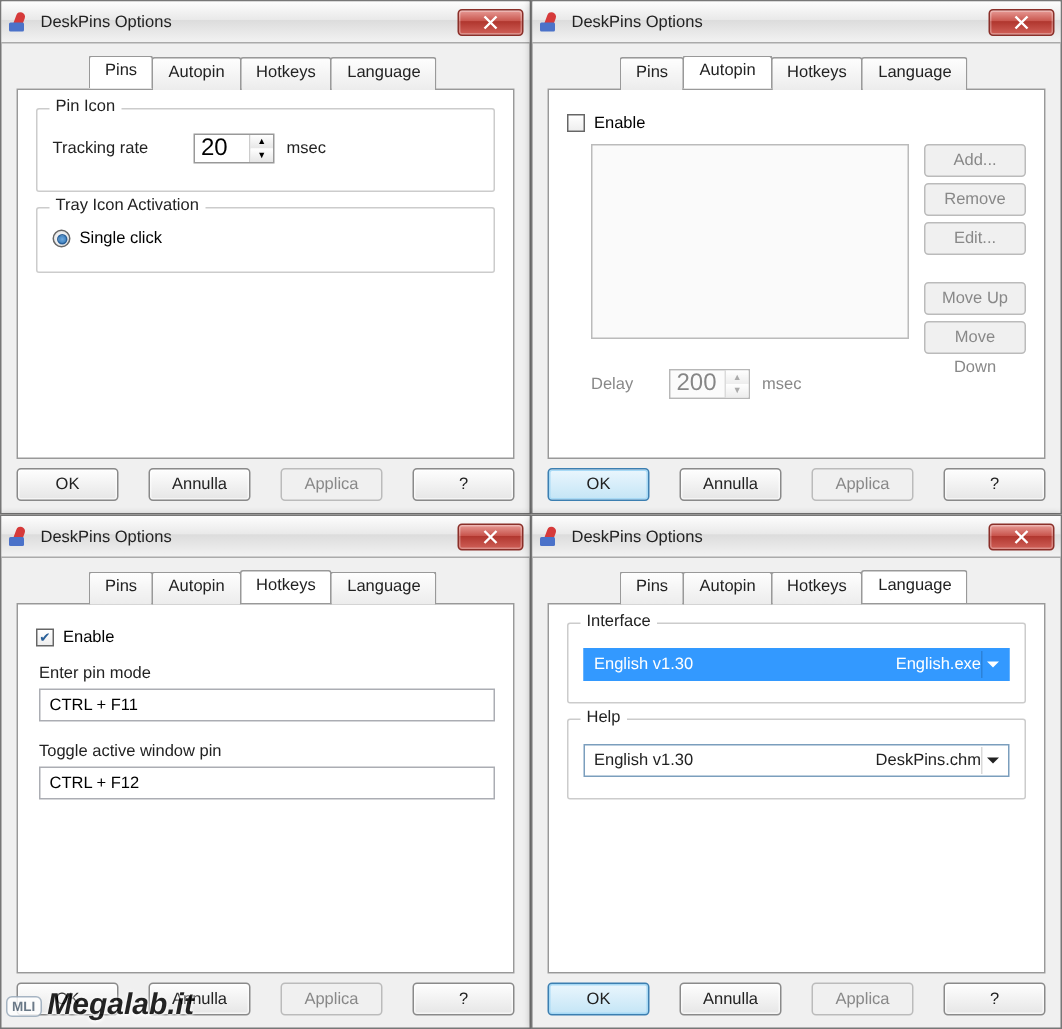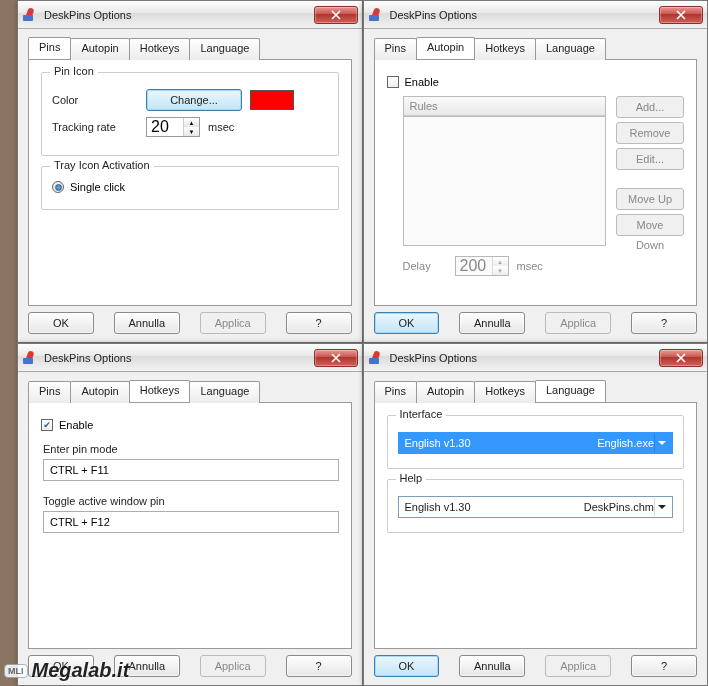--- a/index.html
+++ b/index.html
@@ -1,27 +1,27 @@
 <!DOCTYPE html>
 <html><head>
 <meta charset="utf-8">
 <style>
 * { box-sizing: border-box; margin: 0; padding: 0; font-family: "Segoe UI", Tahoma, sans-serif; font-size: 11px; }
 body { width: 708px; height: 686px; background: #8a7560; position: relative; }
-.grid { display: grid; grid-template-columns: 1fr 1fr; grid-template-rows: 1fr 1fr; width: 100%; height: 100%; gap: 0; padding-left: 17px; }
+.grid { display: grid; grid-template-columns: 1fr 1fr; grid-template-rows: 1fr 1fr; width: 100%; height: 100%; gap: 0; }
 .dialog { background: #f0f0f0; border: 1px solid #777; display: flex; flex-direction: column; box-shadow: 0 0 5px rgba(0,0,0,0.3); }
 .titlebar { height: 28px; background: linear-gradient(to bottom, #fdfdfd 0%, #e9e9e9 45%, #dcdcdc 46%, #f2f2f2 100%); border-bottom: 1px solid #aaa; display: flex; align-items: center; padding: 0 4px; }
 .titlebar .ticon { width: 16px; height: 16px; margin-right: 6px; position: relative; }
 .titlebar .ticon::before { content:""; position:absolute; width:6px; height:10px; background:#d63a3a; border-radius:3px 3px 0 0; left:5px; top:1px; transform:rotate(20deg); }
 .titlebar .ticon::after { content:""; position:absolute; width:10px; height:6px; background:#4b72c9; left:1px; top:8px; border-radius:1px; }
 .titlebar .ttext { flex: 1; color: #222; }
 .closebtn { width: 44px; height: 18px; background: linear-gradient(to bottom, #e79a95 0%, #c8544c 45%, #b0362e 46%, #d06058 100%); border: 1px solid #8a2f29; border-radius: 3px; display:flex; align-items:center; justify-content:center; color:#fff; font-weight:bold; box-shadow: inset 0 0 0 1px rgba(255,255,255,0.3); }
 .closebtn svg { width:10px; height:10px; }
 .body { flex:1; padding: 8px 10px 6px 10px; display:flex; flex-direction:column; }
-.tabstrip { display:flex; height:22px; position:relative; z-index:2; }
+.tabstrip { display:flex; height:22px; position:relative; z-index:2;margin-left:48px; }
 .tab { padding: 3px 10px; border:1px solid #999; border-bottom:none; background:linear-gradient(to bottom,#fefefe,#ececec); margin-right:-1px; border-radius:2px 2px 0 0; cursor:default; color:#222; position:relative; top:1px; }
 .tab.active { background:#fff; z-index:3; padding-bottom:4px; top:0; }
 .tabpanel { flex:1; border:1px solid #999; background:#fff; padding:12px; position:relative; z-index:1; }
 .group { border:1px solid #ccc; border-radius:2px; padding:10px 10px 12px 10px; margin-bottom:10px; position:relative; }
 .group-title-plain { position:absolute; top:-8px; left:8px; background:#fff; padding:0 4px; color:#222; }
 .row { display:flex; align-items:center; margin:6px 0; gap:8px; }
 .lbl { color:#222; }
 .btn { height:22px; padding:0 10px; min-width:70px; background:linear-gradient(to bottom,#fefefe,#e6e6e6); border:1px solid #8a8a8a; border-radius:3px; color:#222; text-align:center; line-height:20px; box-shadow: inset 0 0 0 1px rgba(255,255,255,0.6); cursor:default; }
 .btn.focus { border:1px solid #3c7fb1; box-shadow: inset 0 0 0 1px #a7d9f5; background:linear-gradient(to bottom,#eaf6fd,#c4e5f6); }
 .btn.disabled { color:#888; background:#f0f0f0; border-color:#bbb; box-shadow:none; }
@@ -72,25 +72,20 @@
     <div class="tabstrip">
       <div class="tab active">Pins</div>
       <div class="tab">Autopin</div>
       <div class="tab">Hotkeys</div>
       <div class="tab">Language</div>
     </div>
     <div class="tabpanel">
       <div class="group">
         <span class="group-title-plain">Pin Icon</span>
         <div class="row">
-          <span class="lbl" style="width:86px">Color</span>
-          <div class="btn focus" style="width:96px"><span class="u">Change...</span></div>
-          <div class="colorswatch" style="background:#ff0000"></div>
-        </div>
-        <div class="row">
           <span class="lbl" style="width:86px"><span class="u">T</span><span title="Tracking rate">racking rate</span></span>
           <div class="spinner">
             <input value="20" style="">
             <div class="arrows">
                   <div>▲</div>
                   <div>▼</div>
                 </div>
           </div>
           <span class="lbl">msec</span>
         </div>
@@ -129,21 +124,20 @@
       <div class="tab">Hotkeys</div>
       <div class="tab">Language</div>
     </div>
     <div class="tabpanel">
       <div class="check" style="margin-bottom:8px">
         <span class="box"></span>
             <span class="u">Enable</span>
       </div>
       <div class="autopin-wrap">
         <div style="flex:1">
-          <div class="listhdr disabled-text">Rules</div>
           <div class="listbox"></div>
         </div>
         <div class="sidebtns">
           <div class="btn disabled"><span class="u">A</span>dd...</div>
           <div class="btn disabled"><span class="u">R</span>emove</div>
           <div class="btn disabled"><span class="u">E</span>dit...</div>
           <div style="height:10px"></div>
           <div class="btn disabled">Move <span class="u">U</span>p</div>
           <div class="btn disabled">Move Do<span class="u">w</span>n</div>
         </div>

